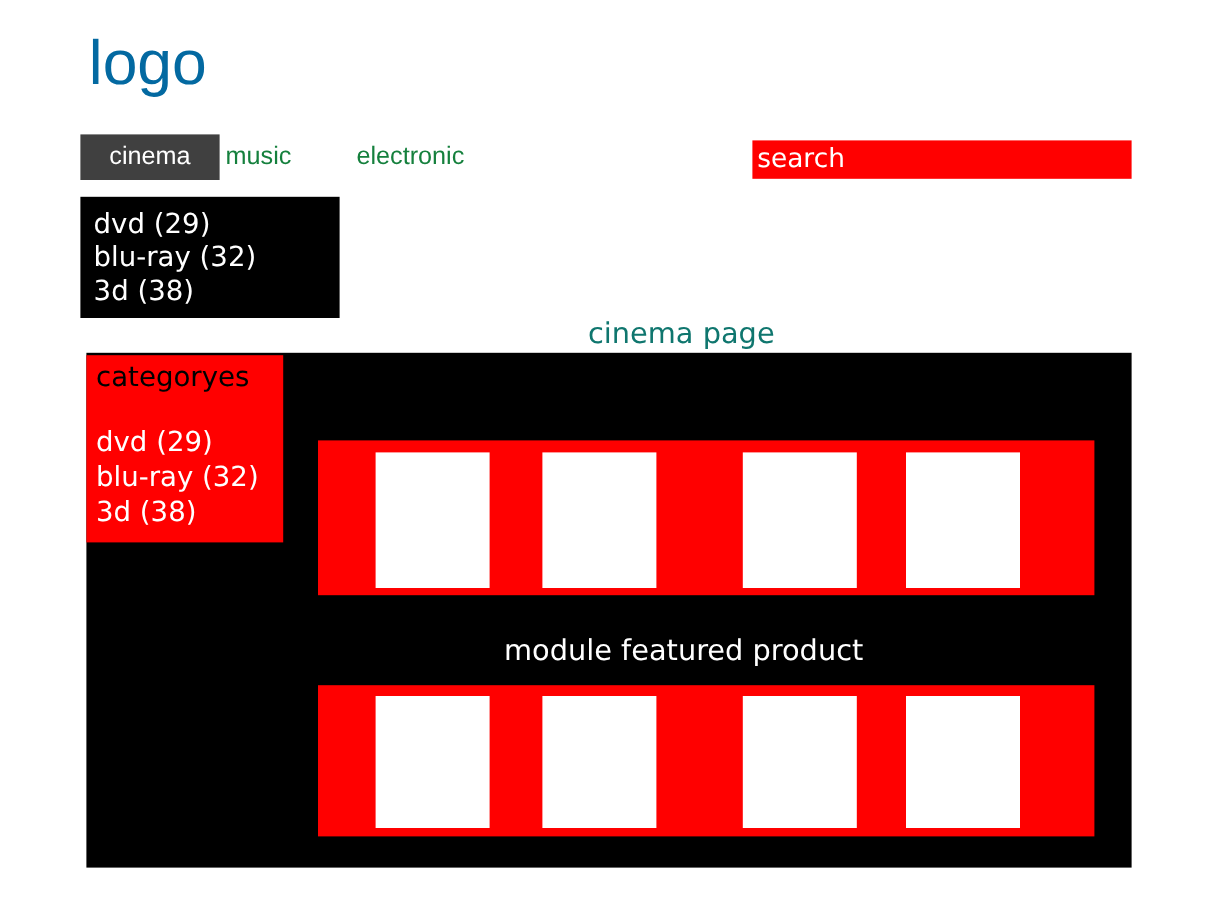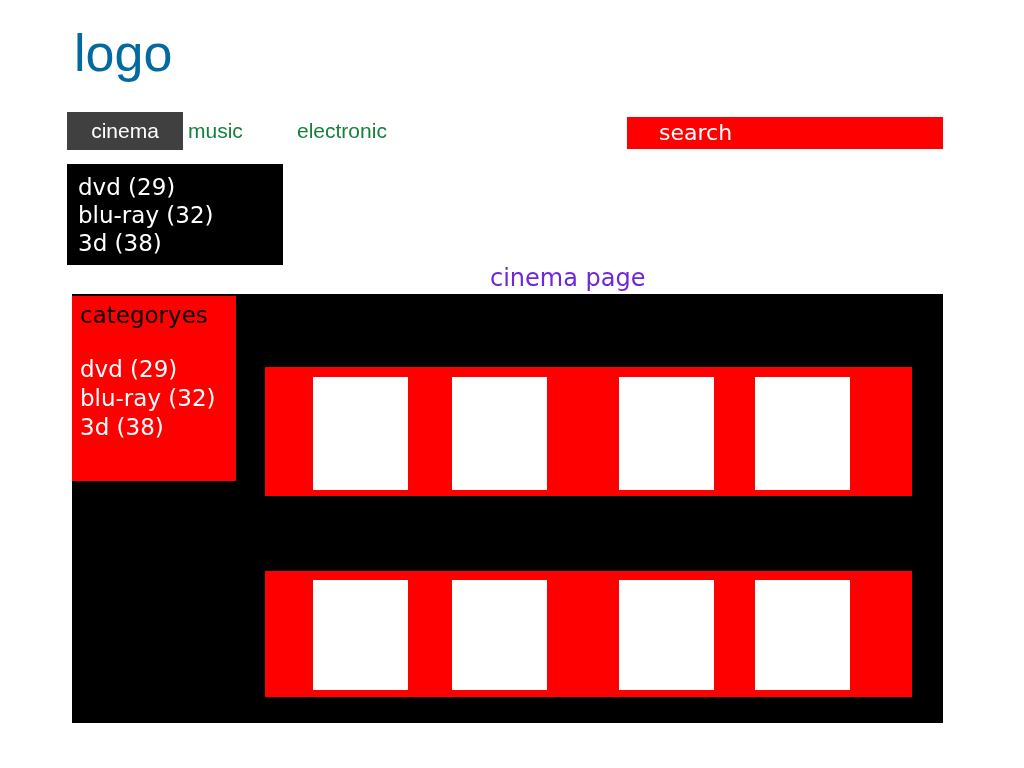--- a/index.html
+++ b/index.html
@@ -36,21 +36,21 @@
   .nav-music { left: 176px; padding: 0 12px; }
   .nav-electronic { left: 285px; padding: 0 12px; }
 
   
   .search-bar {
     left: 627px; top: 117px; width: 316px; height: 32px;
     background: #ff0000;
     cursor: text;
   }
   .search-bar .search-label {
-    padding-left: 32px;
+    padding-left: 4px;
     font-size: 22px; line-height: 32px;
     color: #ffffff;
   }
 
   
   .dropdown {
     left: 67px; top: 164px; width: 216px; height: 101px;
     background: #000000;
   }
   .dropdown ul {
@@ -61,33 +61,33 @@
     font-size: 23px; line-height: 28px;
     color: #ffffff;
     cursor: pointer;
     white-space: nowrap;
   }
 
   
   .page-title {
     left: 490px; top: 264px;
     font-size: 24px;
-    color: #6d28d9;
+    color: #0f766e;
     white-space: nowrap;
   }
 
   
   .panel {
     left: 72px; top: 294px; width: 871px; height: 429px;
     background: #000000;
   }
 
   
   .sidebar {
-    left: 0; top: 2px; width: 164px; height: 185px;
+    left: 0; top: 2px; width: 164px; height: 156px;
     background: #ff0000;
   }
   .sidebar-title {
     padding: 5px 0 0 8px;
     font-size: 23px; line-height: 28px;
     color: #000000;
   }
   .sidebar ul {
     margin: 26px 0 0 0; padding: 0 0 0 8px;
     list-style: none;
@@ -163,20 +163,21 @@
   </div>
 
 
   <div class="abs band band-1">
     <div class="product-box pos-1"></div>
     <div class="product-box pos-2"></div>
     <div class="product-box pos-3"></div>
     <div class="product-box pos-4"></div>
   </div>
 
+  <div class="abs module-title module-title-2">module featured product</div>
 
   <div class="abs band band-2">
     <div class="product-box pos-1"></div>
     <div class="product-box pos-2"></div>
     <div class="product-box pos-3"></div>
     <div class="product-box pos-4"></div>
   </div>
 
 </div>
 

